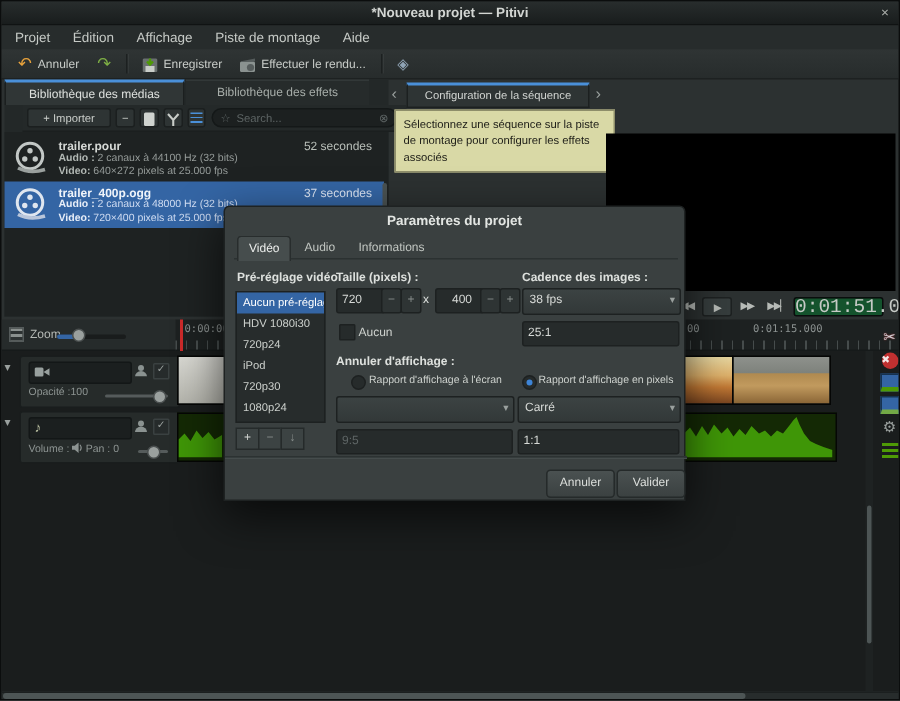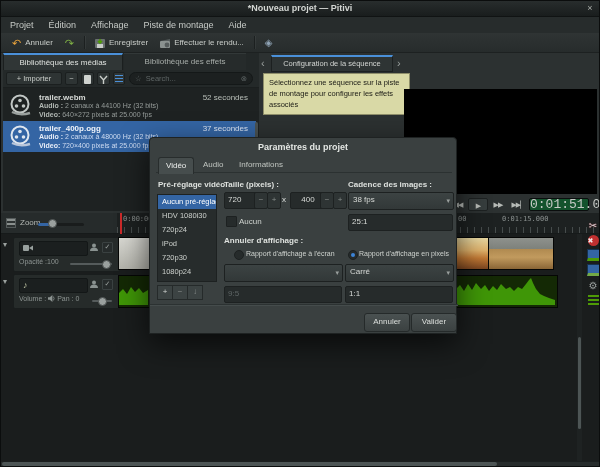--- a/index.html
+++ b/index.html
@@ -17,21 +17,21 @@
   .glyph-undo{color:#e9a33c;font-size:11px;line-height:10px;}
   .glyph-redo{color:#7fb045;font-size:11px;line-height:10px;}
   .glyph-fit{color:#8fa3b5;font-size:10px;}
   .mini-ic{display:inline-block;}
 
   
   .library-panel{left:2px;top:52px;width:256px;height:158px;background:#232828;}
   .lib-tab{height:17px;font-size:8px;line-height:16px;text-align:center;}
   .lib-tab.active{left:0;top:0;width:120px;background:#30baba;background:#303636;border-top:2px solid #4a90d9;color:#dde0dd;border-left:1px solid #1b1f1f;border-right:1px solid #1b1f1f;}
   .lib-tab.inactive{left:121px;top:0;width:122px;background:#262b2b;color:#a7ada9;border-top:1px solid #323838;}
-  .lib-toolbar{left:0;top:17px;width:256px;height:18px;background:#242929;border-bottom:1px solid #1b1f1f;}
+  .lib-toolbar{left:12px;top:17px;width:256px;height:18px;background:#242929;border-bottom:1px solid #1b1f1f;}
   .sm-btn{background:#2e3434;border:1px solid #1b1f1f;border-radius:2px;color:#c9cdc9;font-size:7.5px;text-align:center;line-height:12px;}
   .doc-ic{width:7px;height:9px;background:#cfd3cf;border-radius:1px;margin:2px auto;}
   .view-ic{width:8px;height:8px;margin:2px auto;background:repeating-linear-gradient(#4a90d9 0 1px,transparent 1px 3px);}
   .search-box{background:#1c2020;border:1px solid #141818;border-radius:7px;color:#5e6565;font-size:7.5px;display:flex;align-items:center;padding:0 5px;gap:4px;}
   .media-list{left:0;top:35px;width:256px;height:123px;background:#1e2222;}
   .media-row{left:0;width:253px;height:31px;}
   .media-row .m-name{position:absolute;left:36px;top:3px;font-size:8px;font-weight:bold;color:#d6d9d6;}
   .media-row .m-dur{position:absolute;right:8px;top:3px;font-size:8px;color:#b9bfb9;}
   .media-row .m-line{position:absolute;left:36px;font-size:7px;color:#959b99;}
   .media-row .m-line .b{color:#b2b8b4;}
@@ -203,21 +203,21 @@
     <div class="abs media-list">
 
       <div class="abs media-row" style="top:2px;">
         <svg class="reel" width="23" height="23" viewBox="0 0 23 23">
             <circle cx="11" cy="10" r="8.5" fill="none" stroke="#c2c7c5" stroke-width="2"></circle>
             <circle cx="11" cy="6.5" r="1.8" fill="#c2c7c5"></circle>
             <circle cx="7.5" cy="12" r="1.8" fill="#c2c7c5"></circle>
             <circle cx="14.5" cy="12" r="1.8" fill="#c2c7c5"></circle>
             <path d="M3 18 Q11 22 21 19" stroke="#9aa09e" stroke-width="2.4" fill="none"></path>
           </svg>
-        <span class="m-name">trailer.webm</span>
+        <span class="m-name">trailer.pour</span>
         <span class="m-dur">52 secondes</span>
         <div class="m-line" style="top:12px;"><span class="b">Audio :</span> <span>2 canaux à 44100 Hz (32 bits)</span></div>
         <div class="m-line" style="top:21px;"><span class="b">Video:</span> <span>640×272 pixels at 25.000 fps</span></div>
       </div>
 
       <div class="abs media-row sel" style="top:33px;">
         <svg class="reel" width="23" height="23" viewBox="0 0 23 23">
             <circle cx="11" cy="10" r="8.5" fill="none" stroke="#dfe6ef" stroke-width="2"></circle>
             <circle cx="11" cy="6.5" r="1.8" fill="#dfe6ef"></circle>
             <circle cx="7.5" cy="12" r="1.8" fill="#dfe6ef"></circle>

